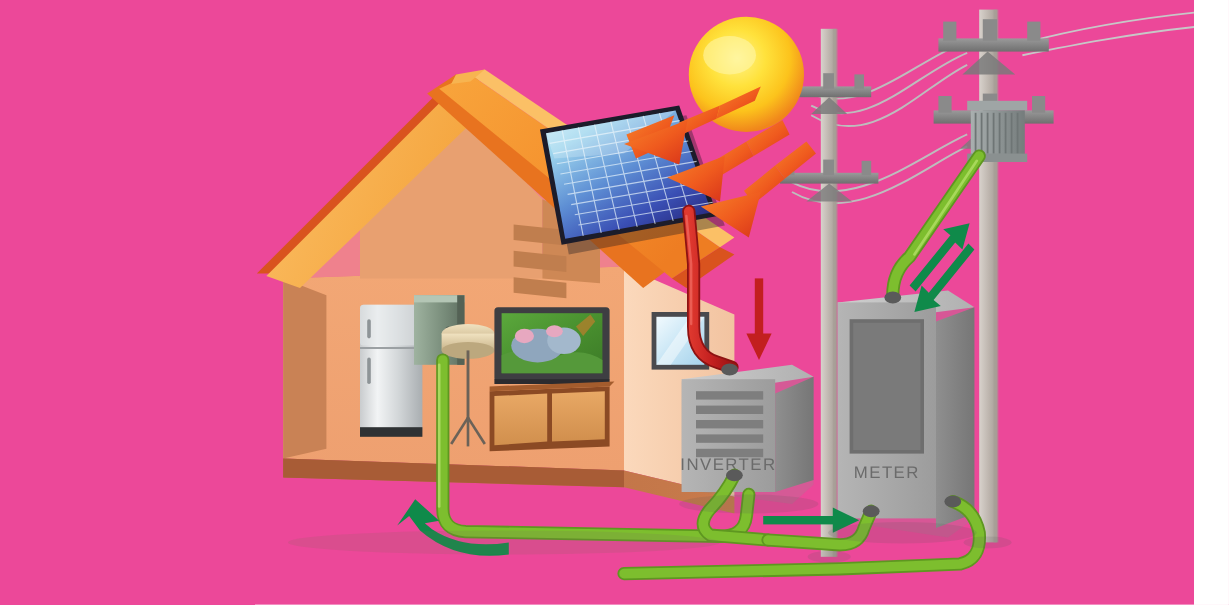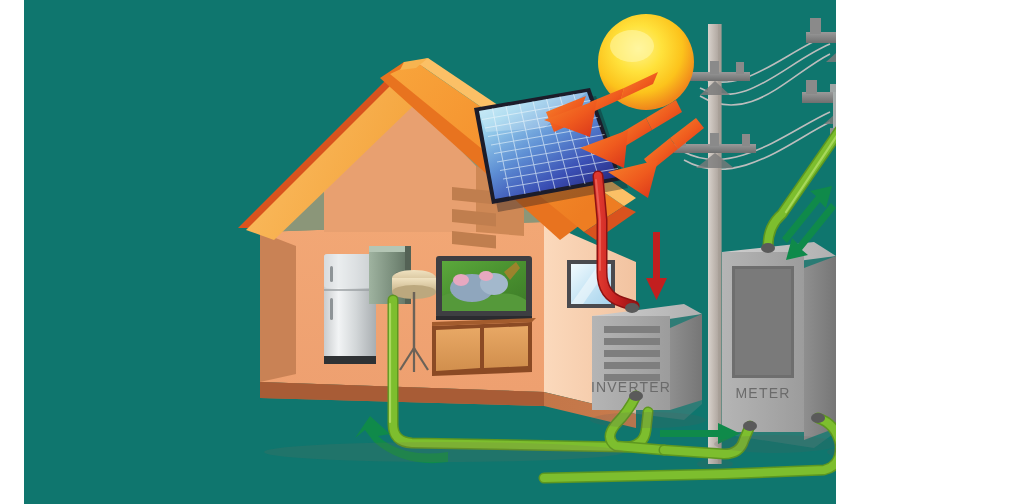--- a/index.html
+++ b/index.html
@@ -6,25 +6,24 @@
   html, body {
     margin: 0;
     padding: 0;
     background: #ffffff;
   }
   body {
     font-family: "Liberation Sans", sans-serif;
   }
   #stage {
     position: relative;
-    width: 812px;
+    width: 995px;
     height: 504px;
-    background: #0f766e;
+    background: #ec4899;
     overflow: hidden;
-    margin-left: 24px;
   }
   #stage svg {
     display: block;
     width: 1024px;
     height: 504px;
   }
   .device-label {
     font-family: "Liberation Sans", sans-serif;
     font-weight: 400;
     fill: #6b6b6b;

